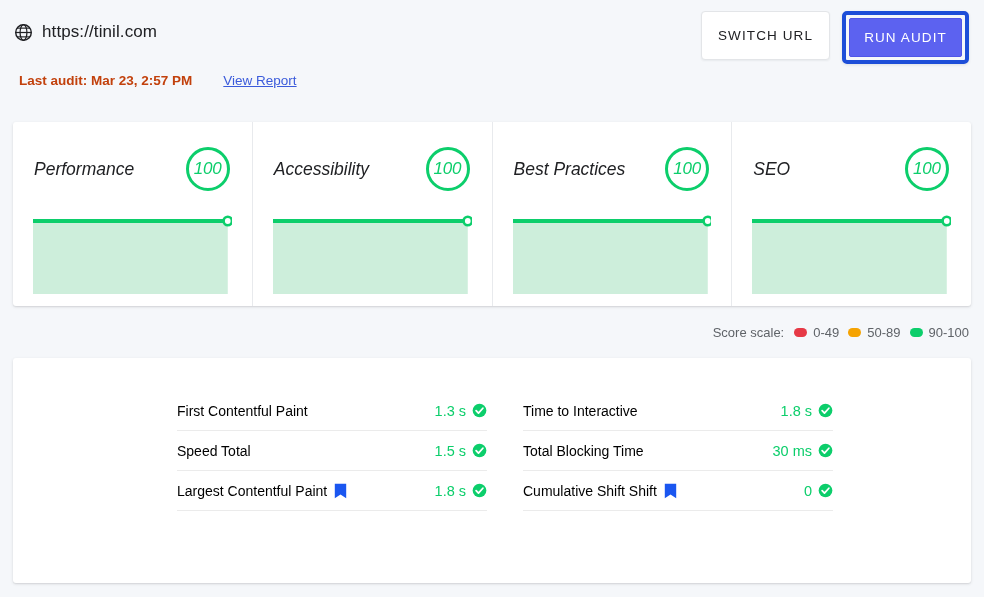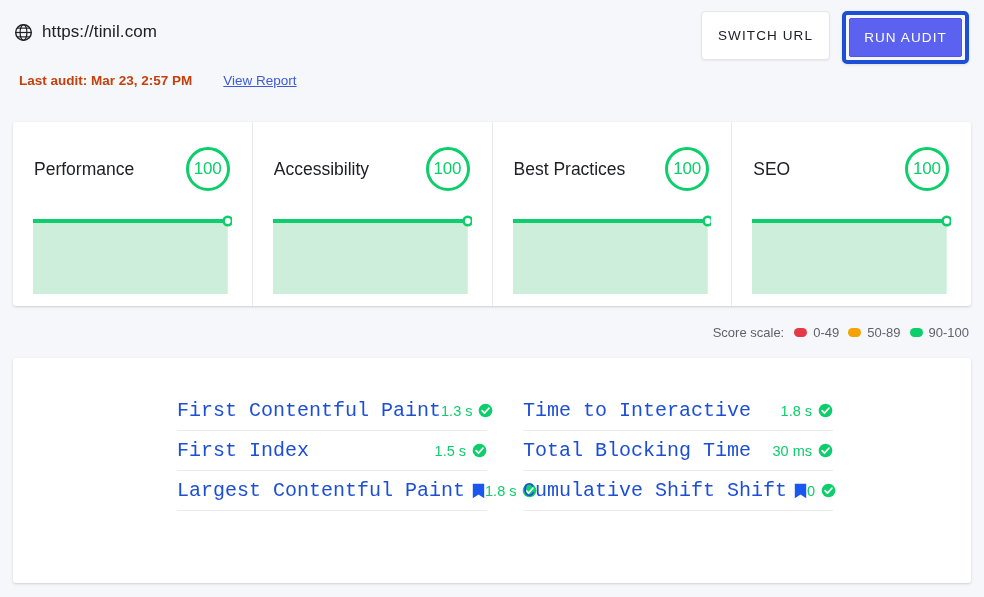--- a/index.html
+++ b/index.html
@@ -117,20 +117,21 @@
     border-radius: 3px;
     box-shadow: 0 1px 3px rgba(60,64,67,0.16), 0 1px 1px rgba(60,64,67,0.06);
     display: flex;
     box-sizing: border-box;
   }
   .score-cell {
     flex: 1 1 0;
     position: relative;
     border-right: 1px solid #e8eaed;
     box-sizing: border-box;
+    font-style: italic;
   }
   .score-cell:last-child { border-right: none; }
 
   .score-head {
     position: absolute;
     left: 21px;
     right: 21px;
     top: 22px;
     height: 50px;
     display: flex;
@@ -224,24 +225,23 @@
   .metrics-col.right { padding-left: 18px; }
 
   .metric-row {
     height: 40px;
     display: flex;
     align-items: center;
     border-bottom: 1px solid #ebebeb;
     box-sizing: border-box;
   }
   .metric-name {
-    font-size: 20px;
-    color: #1d4ed8;
-    white-space: nowrap;
-    font-family: Liberation Mono, monospace;
+    font-size: 14px;
+    color: #000000;
+    white-space: nowrap;
   }
   .metric-vitals-flag {
     margin-left: 7px;
     display: inline-flex;
     align-items: center;
   }
   .metric-spacer { flex: 1 1 auto; }
   .metric-value {
     font-size: 14.5px;
     color: #0cce6b;
@@ -394,21 +394,21 @@
         <span class="metric-value">1.3 s</span>
         <span class="metric-status">
           <svg width="15" height="15" viewBox="0 0 16 16">
             <circle cx="8" cy="8" r="7.3" fill="#0cce6b"></circle>
             <path d="M4.4 8.2 L6.9 10.7 L11.6 5.6" fill="none" stroke="#ffffff" stroke-width="1.9" stroke-linecap="round" stroke-linejoin="round"></path>
           </svg>
         </span>
       </div>
 
       <div class="metric-row">
-        <span class="metric-name">First Index</span>
+        <span class="metric-name">Speed Total</span>
         <span class="metric-spacer"></span>
         <span class="metric-value">1.5 s</span>
         <span class="metric-status">
           <svg width="15" height="15" viewBox="0 0 16 16">
             <circle cx="8" cy="8" r="7.3" fill="#0cce6b"></circle>
             <path d="M4.4 8.2 L6.9 10.7 L11.6 5.6" fill="none" stroke="#ffffff" stroke-width="1.9" stroke-linecap="round" stroke-linejoin="round"></path>
           </svg>
         </span>
       </div>
 

